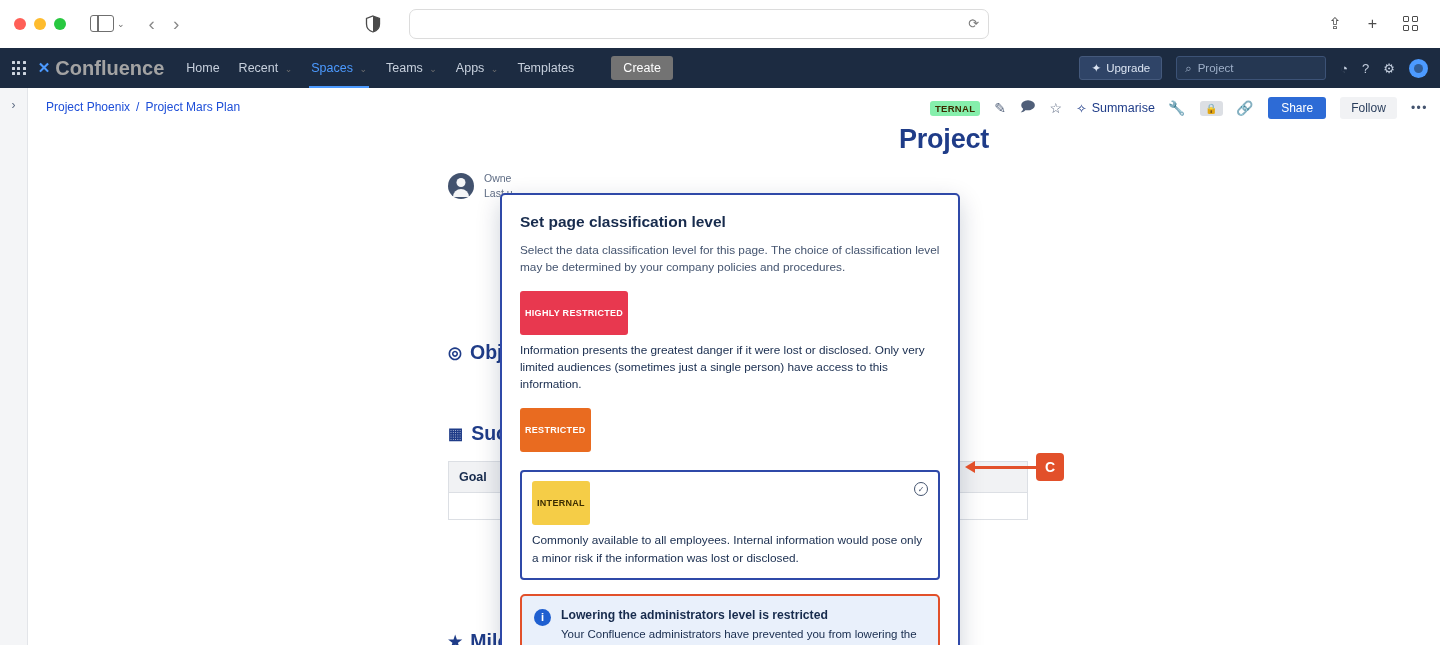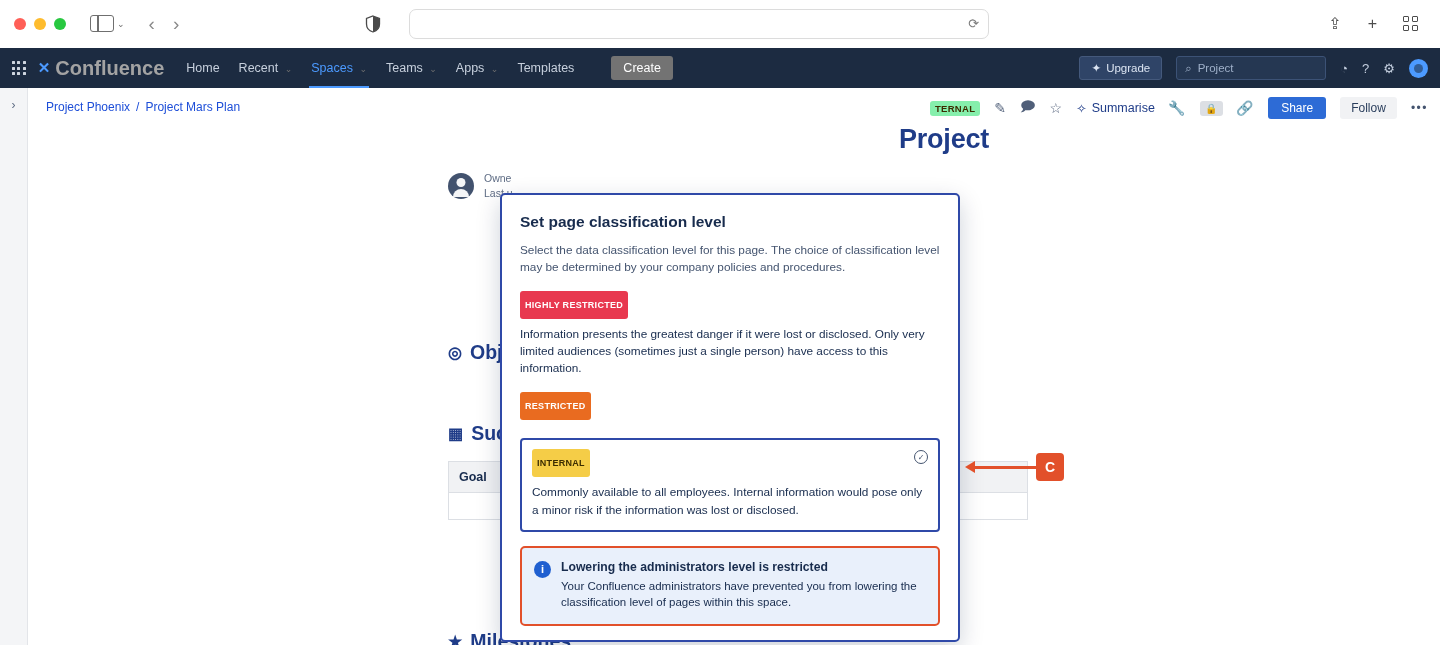--- a/index.html
+++ b/index.html
@@ -189,21 +189,21 @@
     border-radius: 5px;
     box-shadow: 0 8px 24px rgba(9,30,66,.2);
     padding: 18px 18px 14px 18px;
   }
   .modal-title { font-size: 15.5px; font-weight: 600; color: #172b4d; }
   .modal-desc { font-size: 11.8px; color: #44546f; line-height: 1.45; margin-top: 11px; }
 
   .level { margin-top: 15px; }
   .level-tag {
     display: inline-block; font-size: 9px; font-weight: 700; color: #fff;
-    padding: 9px 5px; border-radius: 3px; letter-spacing: .3px;
+    padding: 17px 5px; border-radius: 3px; letter-spacing: .3px;
   }
   .level-body { font-size: 11.8px; color: #172b4d; line-height: 1.45; margin-top: 7px; }
 
   .level.selected {
     border: 2px solid #2f49a8; border-radius: 4px;
     padding: 9px 10px 11px 10px; position: relative; margin-top: 18px;
   }
   .check-ico {
     position: absolute; right: 10px; top: 10px;
     width: 14px; height: 14px; border-radius: 50%;

